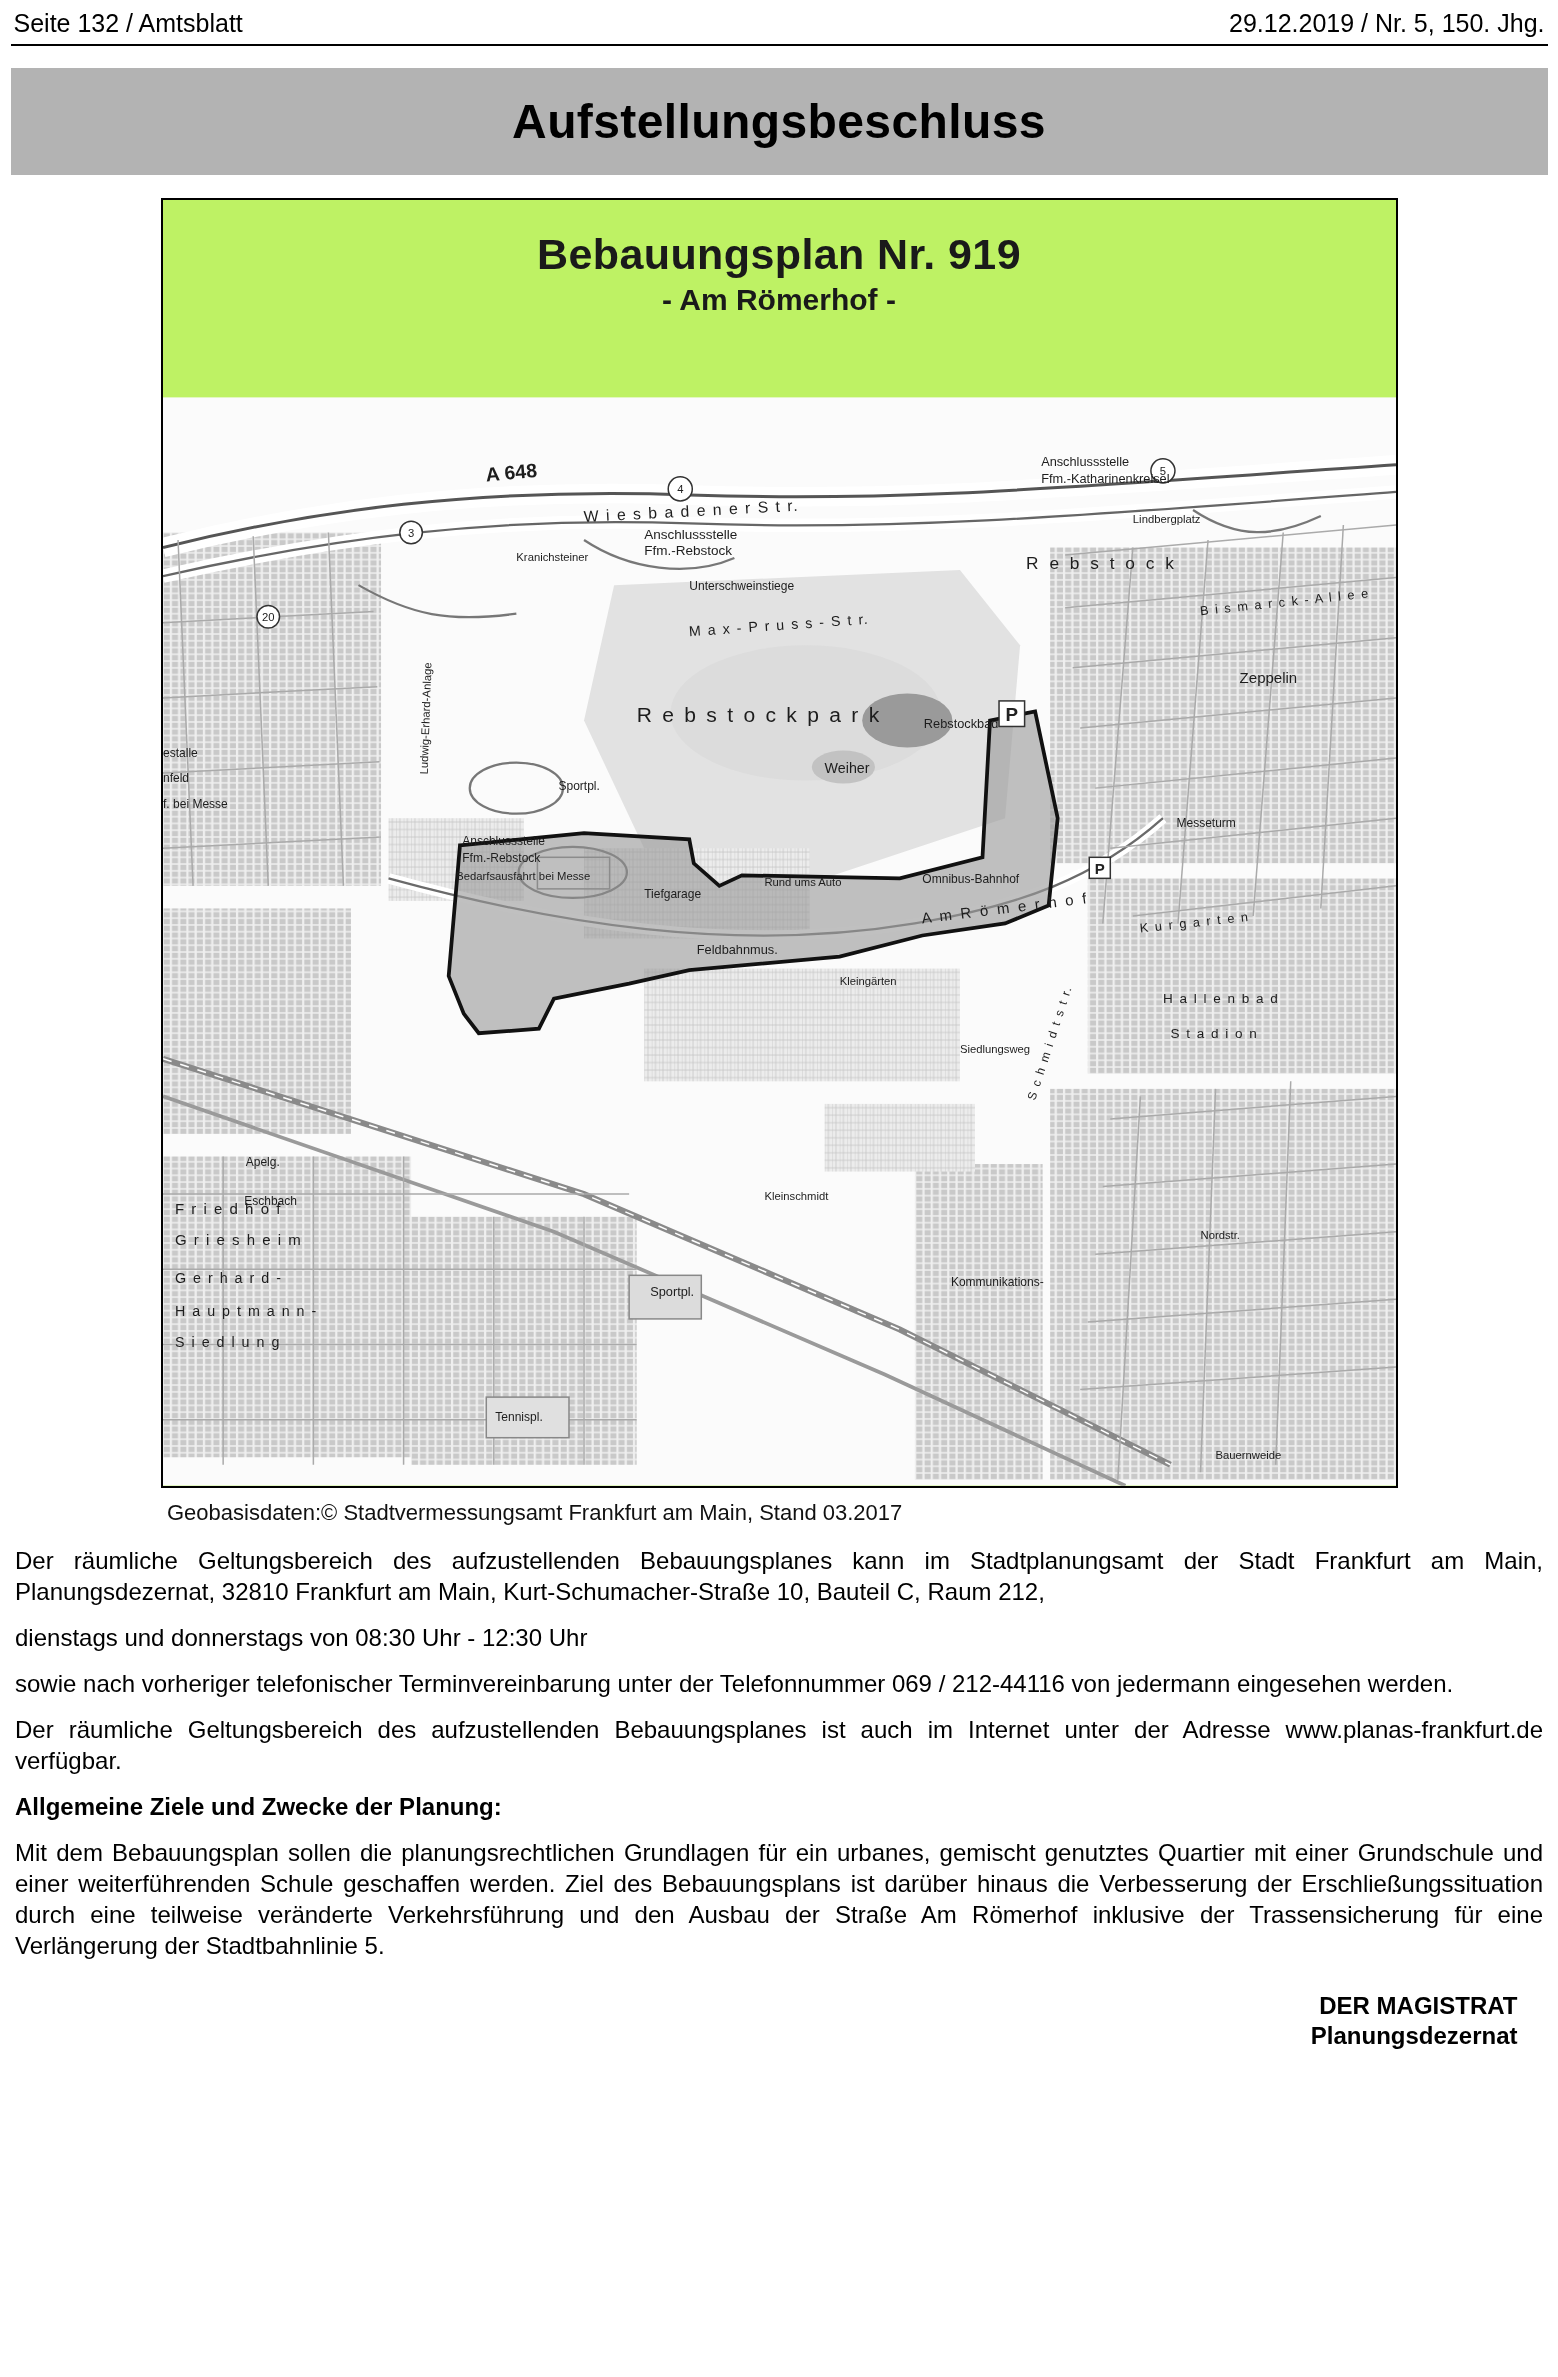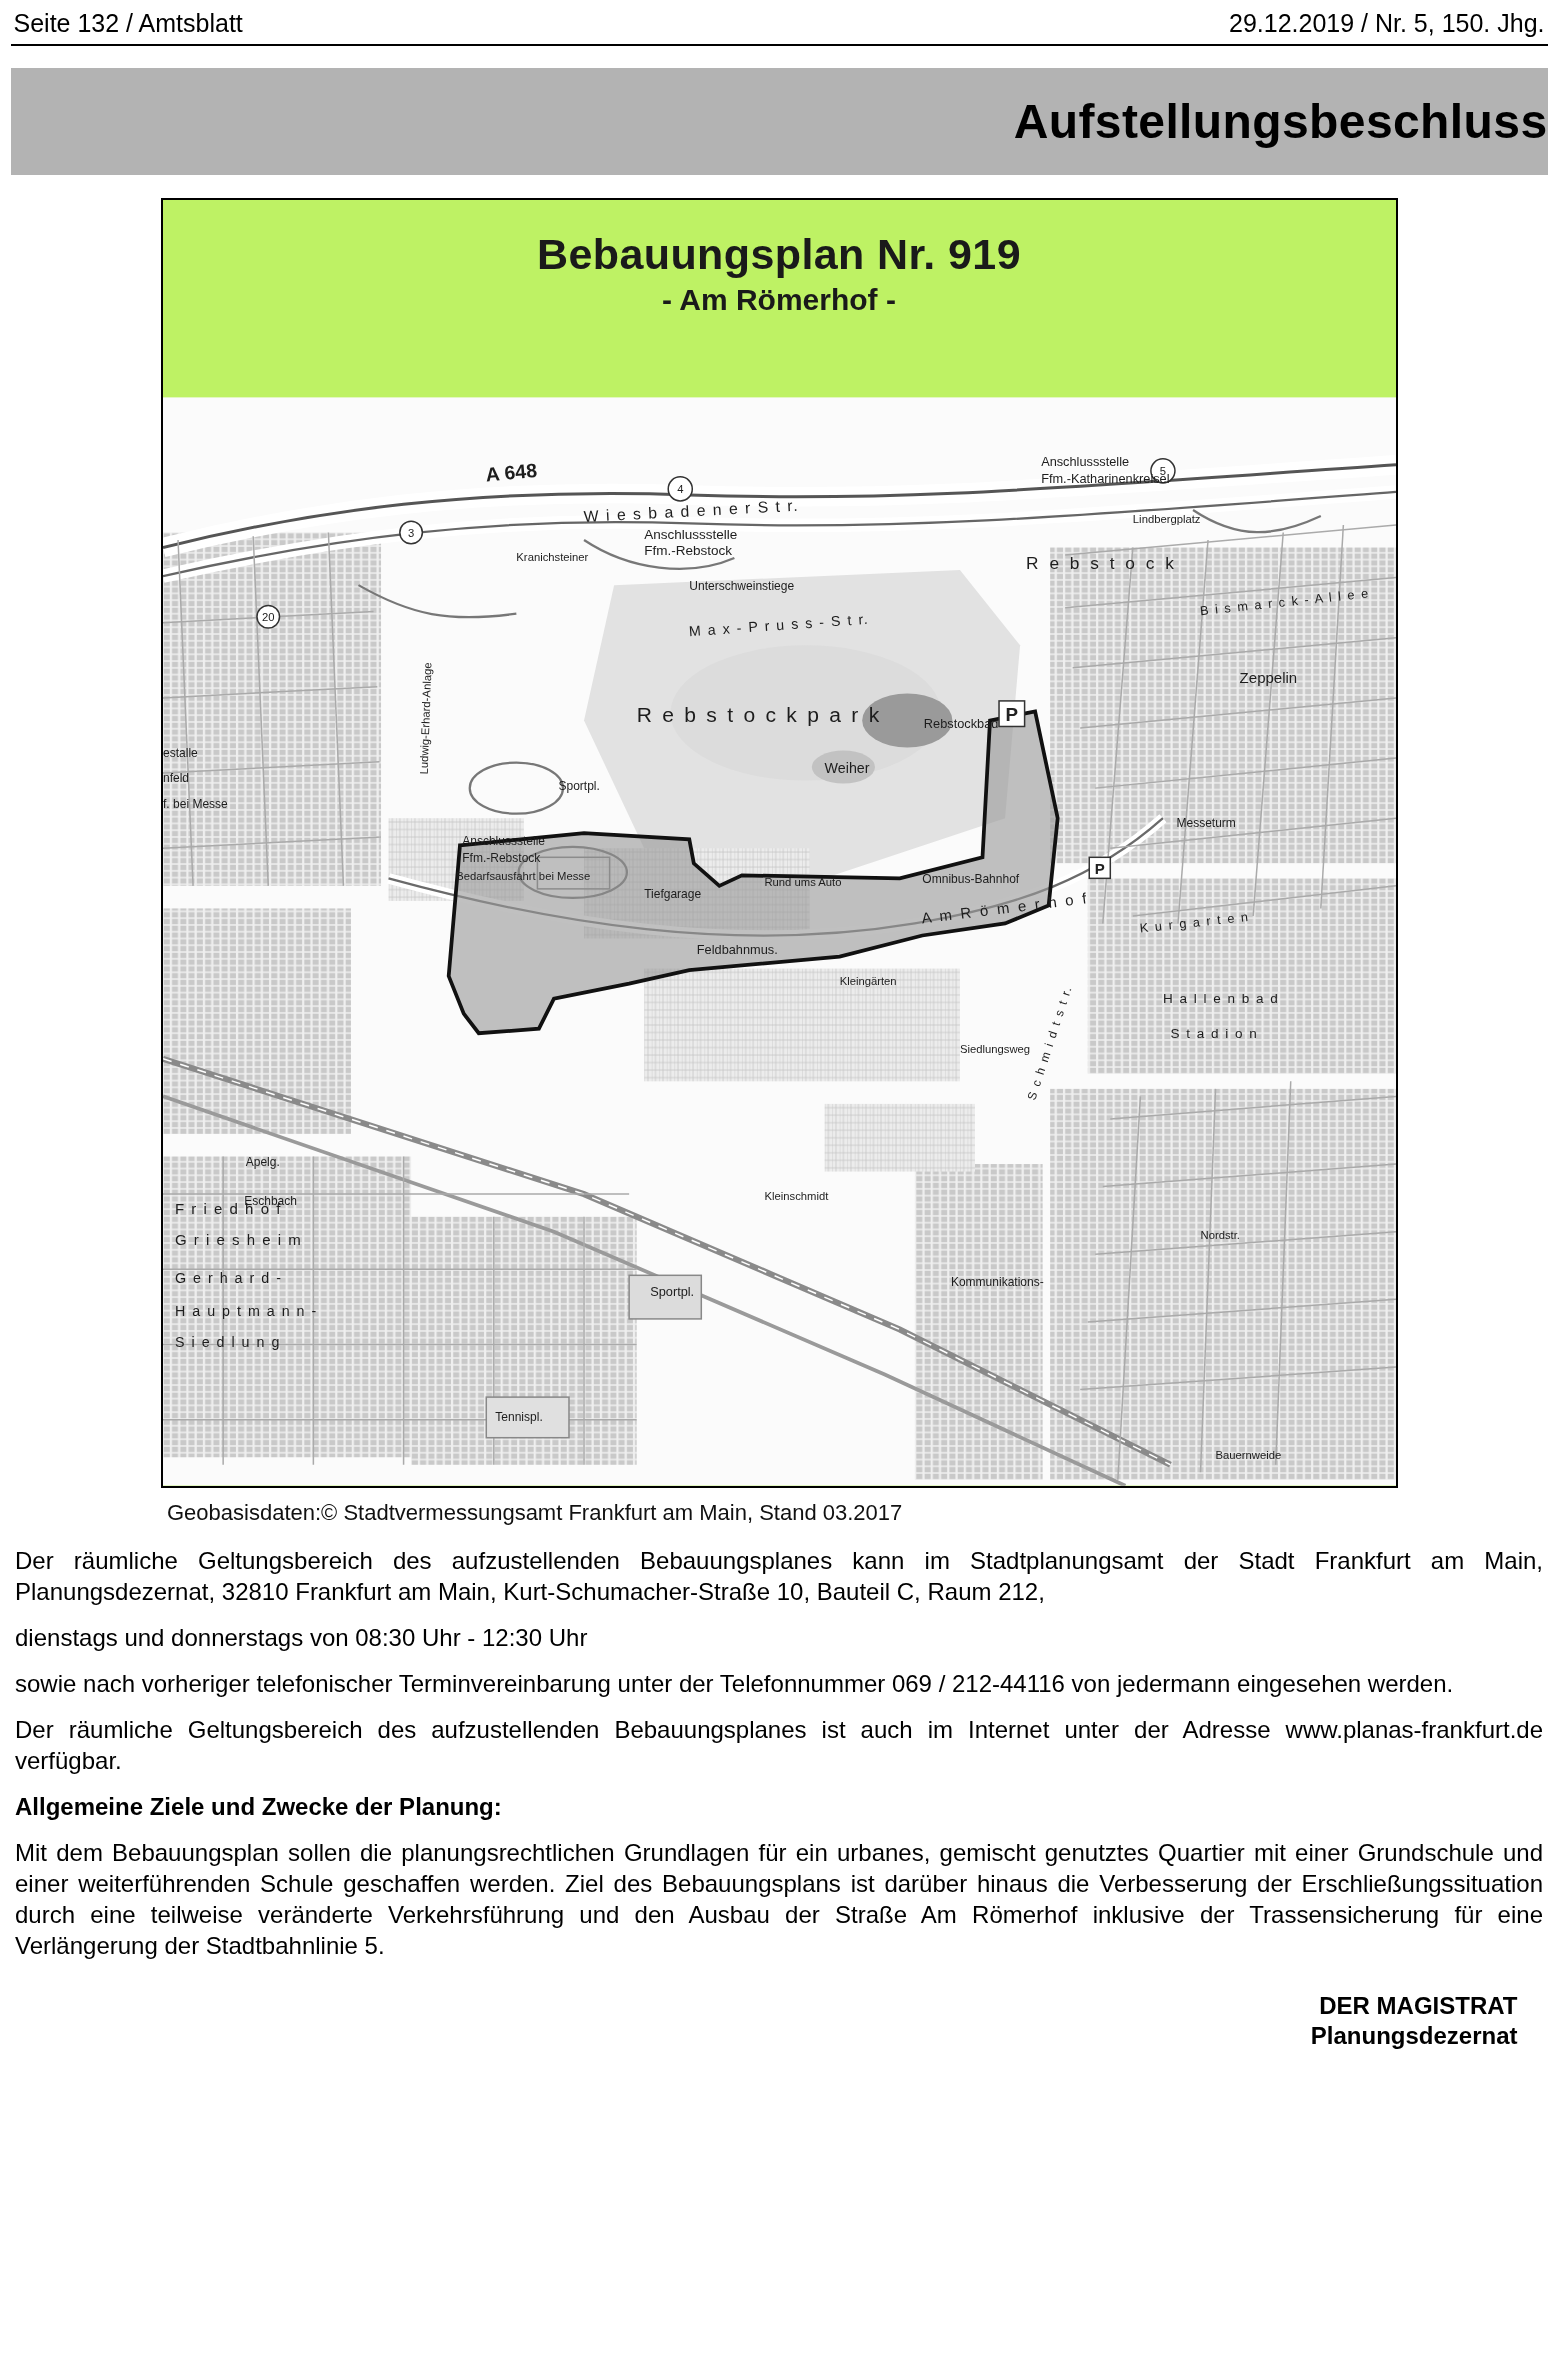--- a/index.html
+++ b/index.html
@@ -35,21 +35,21 @@
   .running-head .left { text-align: left; }
   .running-head .right { text-align: right; }
 
   
   .title-banner {
     margin-top: 22.6px;
     background: #b3b3b3;
     height: 107px;
     display: flex;
     align-items: center;
-    justify-content: flex-end;
+    justify-content: center;
   }
   .title-banner h1 {
     margin: 0;
     font-size: 48px;
     font-weight: bold;
     letter-spacing: 0.4px;
   }
 
   
   .figure {

